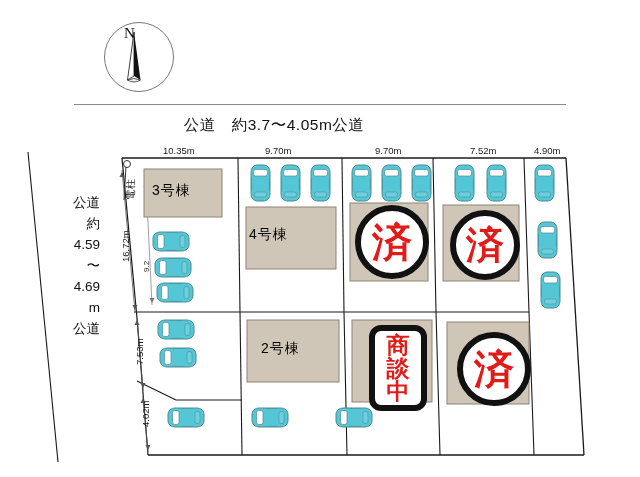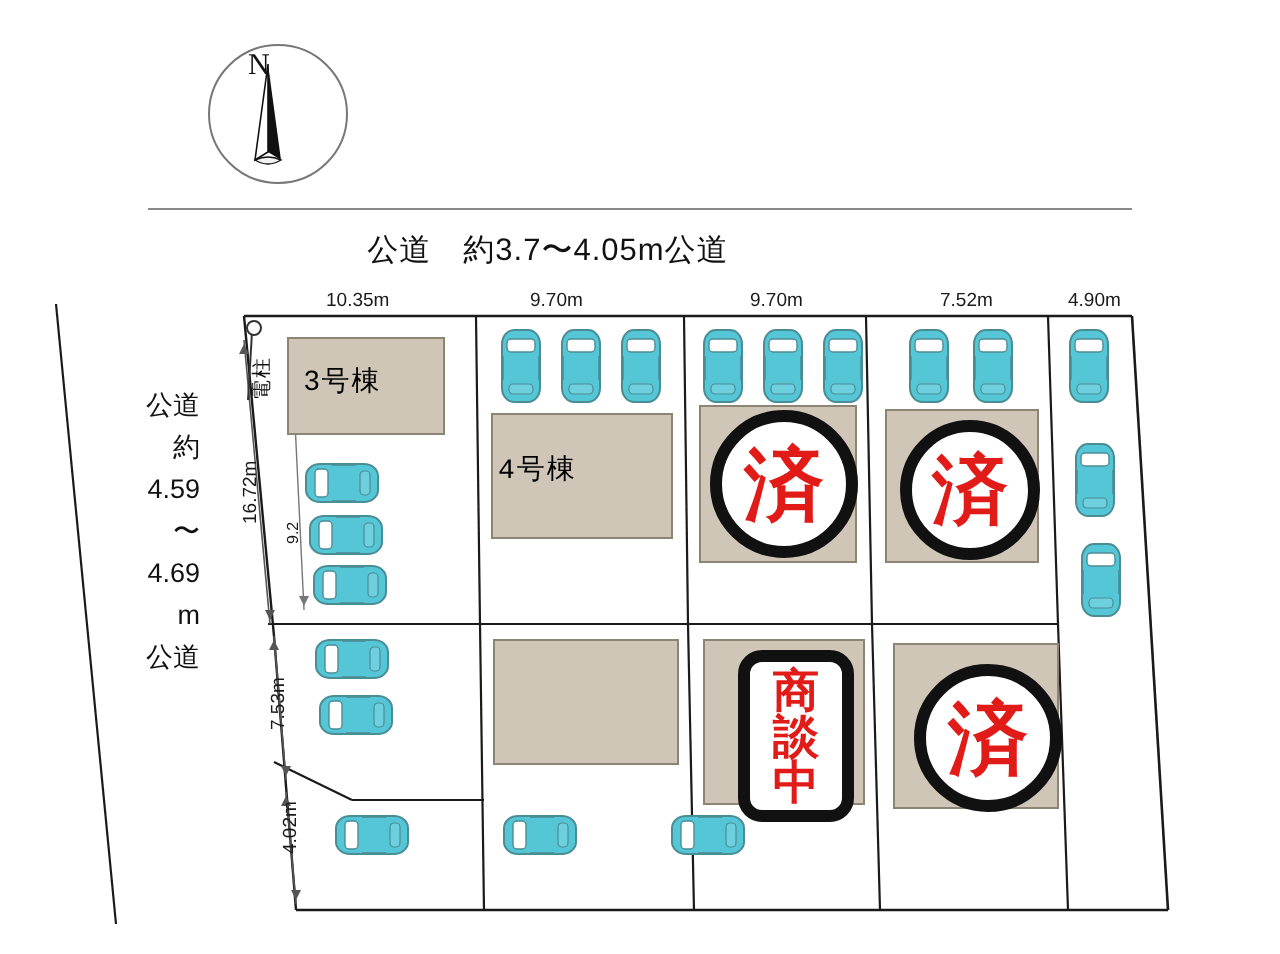--- a/index.html
+++ b/index.html
@@ -259,21 +259,22 @@
 
   <div class="vdim" style="left:120px;top:262px;">16.72m</div>
   <div class="vdim" style="left:134px;top:365px;">7.53m</div>
   <div class="vdim" style="left:140px;top:427px;">4.02m</div>
   <div class="vdim" style="left:142px;top:272px;font-size:8px;">9.2</div>
 
   <div class="pole-dot" style="left:123px;top:160px;"></div>
   <div class="vlabel-jp" style="left:124px;top:200px;">電柱</div>
 
   <div class="lot-label" style="left:152px;top:182px;">3号棟</div>
-  <div class="lot-label" style="left:249px;top:226px;font-family:Liberation Mono, monospace;">4号棟</div>
+  <div class="lot-label" style="left:249px;top:226px;">4号棟</div>
+  <div class="lot-label" style="left:261px;top:340px;">2号棟</div>
 
   <div class="stamp-sold" style="left:355px;top:205px;width:62px;height:62px;font-size:40px;">済</div>
   <div class="stamp-sold" style="left:450px;top:210px;width:58px;height:58px;font-size:38px;">済</div>
   <div class="stamp-sold" style="left:457px;top:332px;width:62px;height:62px;font-size:40px;">済</div>
 
   <div class="stamp-nego" style="left:369px;top:325px;width:46px;height:74px;font-size:23px;">
     <span>商</span>
     <span>談</span>
     <span>中</span>
   </div>

